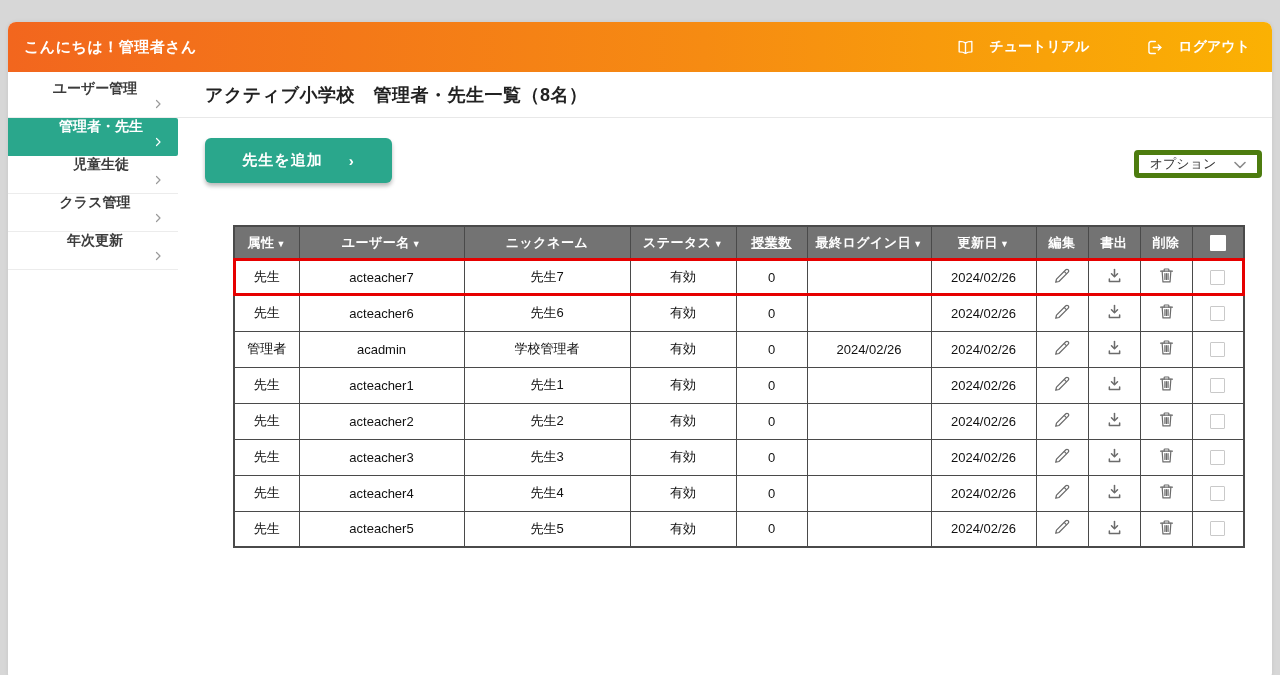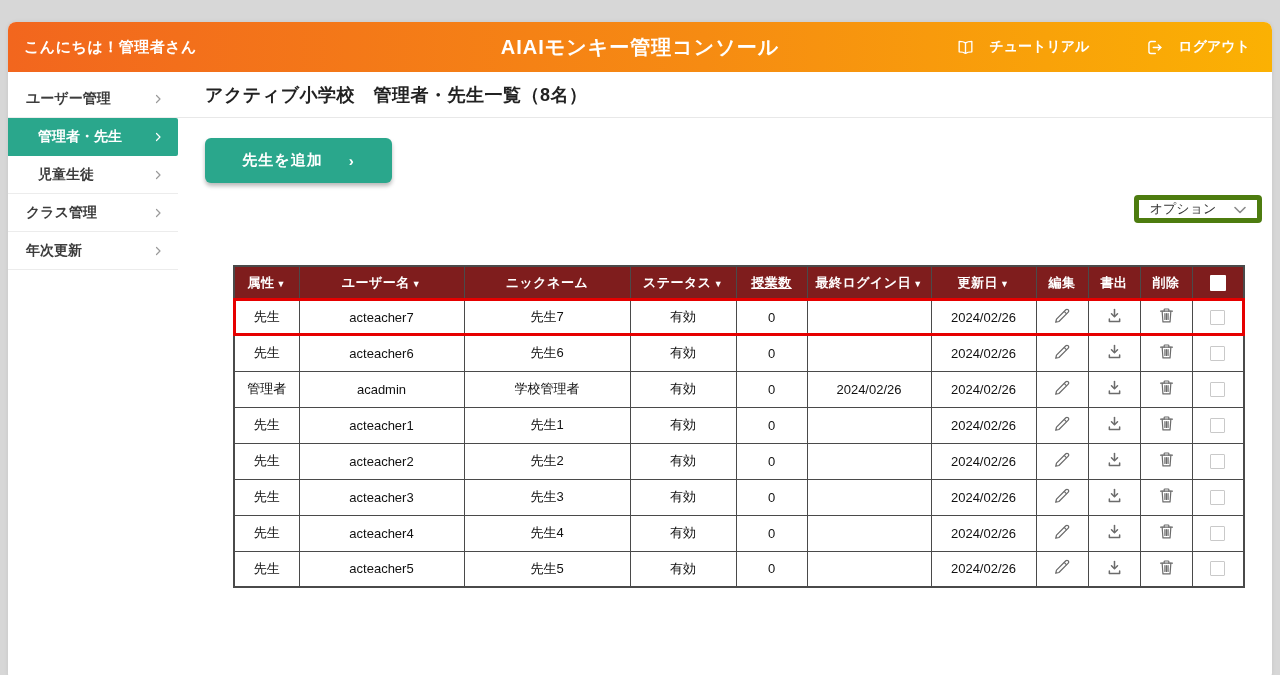--- a/index.html
+++ b/index.html
@@ -27,57 +27,57 @@
   }
   .topbar-right { margin-left:auto; display:flex; align-items:center; gap:56px; padding-right:22px; z-index:2; }
   .top-link { display:flex; align-items:center; gap:14px; font-size:14px; font-weight:bold; cursor:pointer; }
   .top-link svg { display:block; }
   
   .app-body { display:flex; height:609px; }
   .sidebar { width:170px; flex:0 0 170px; background:#fff; padding-top:8px; }
   .side-item {
     position:relative; height:38px; display:flex; align-items:center;
     padding:0 14px 0 18px; font-size:14px; font-weight:bold; color:#3c3c3c;
-    border-bottom:1px solid #ececec; cursor:pointer;
+    border-bottom:1px solid #ececec; cursor:pointer;flex-direction:column;
   }
   .side-item .chev { margin-left:auto; display:flex; }
   .side-item.sub { padding-left:30px; }
   .side-item.active {
     background:#2aa78c; color:#fff; border-bottom:none; border-radius:0 2px 2px 0;
   }
   .side-item.active .chev svg polyline { stroke:#fff; }
   
   .main { flex:1; display:flex; flex-direction:column; }
   .page-title-bar {
     height:46px; display:flex; align-items:center; padding-left:27px;
     border-bottom:1px solid #e8e8e8;
   }
   .page-title { font-size:18px; font-weight:bold; color:#222; letter-spacing:.5px; }
-  .toolbar { display:flex; align-items:flex-start; padding:20px 10px 0 27px;flex-direction:column; }
+  .toolbar { display:flex; align-items:flex-start; padding:20px 10px 0 27px; }
   .add-btn {
     width:187px; height:45px; background:#2aa78c; color:#fff; border:none;
     border-radius:6px; font-size:15px; font-weight:bold; letter-spacing:1px;
     display:flex; align-items:center; justify-content:center; gap:26px;
     cursor:pointer; box-shadow:0 3px 4px rgba(0,0,0,0.28);
     font-family:inherit;
   }
   .add-btn .btn-chev { font-size:15px; font-weight:bold; }
   .options-select {
     margin-left:auto; margin-top:12px; width:128px; height:28px;
     border:5px solid #4d7c0f; border-radius:4px; background:#fff;
     display:flex; align-items:center; justify-content:center; gap:18px;
     font-size:13px; color:#333; cursor:pointer;
   }
   
   .table-wrap { margin:42px 0 0 55px; }
   table { border-collapse:collapse; table-layout:fixed; }
   th, td { border:1px solid #4a4a4a; text-align:center; vertical-align:middle; overflow:hidden; }
   table { border:2px solid #4a4a4a; }
   th {
-    background:#7f1d1d; color:#fff; font-size:13px; font-weight:bold;
+    background:#737373; color:#fff; font-size:13px; font-weight:bold;
     height:33px; letter-spacing:.5px;
   }
   th .sort { font-size:9px; margin-left:2px; }
   td { height:36px; font-size:13px; color:#111; background:#fff; }
   tr.highlighted { outline:3px solid #e60000; outline-offset:-2px; position:relative; z-index:1; }
   .icon-btn {
     background:none; border:none; cursor:pointer; display:inline-flex;
     align-items:center; justify-content:center; padding:2px;
   }
   .cbx {
@@ -86,21 +86,20 @@
   }
   .cbx.header-cbx { border:none; background:#fff; width:16px; height:16px; }
 </style>
 </head>
 <body>
 
 <div class="app-frame">
 
   <div class="topbar">
     <div class="greeting">こんにちは！管理者さん</div>
-    <div class="app-title">AIAIモンキー管理コンソール</div>
     <div class="topbar-right">
       <div class="top-link">
         <span>
           <svg width="19" height="19" viewBox="0 0 24 24" fill="none" stroke="#ffffff" stroke-width="1.7" stroke-linejoin="round" stroke-linecap="round">
             <path d="M12 6.2C10 4.8 7.6 4.3 4 4.3v13.2c3.6 0 6 .5 8 1.9 2-1.4 4.4-1.9 8-1.9V4.3c-3.6 0-6 .5-8 1.9z"></path>
             <path d="M12 6.2v13.2"></path>
           </svg>
         </span>
         <span>チュートリアル</span>
       </div>

